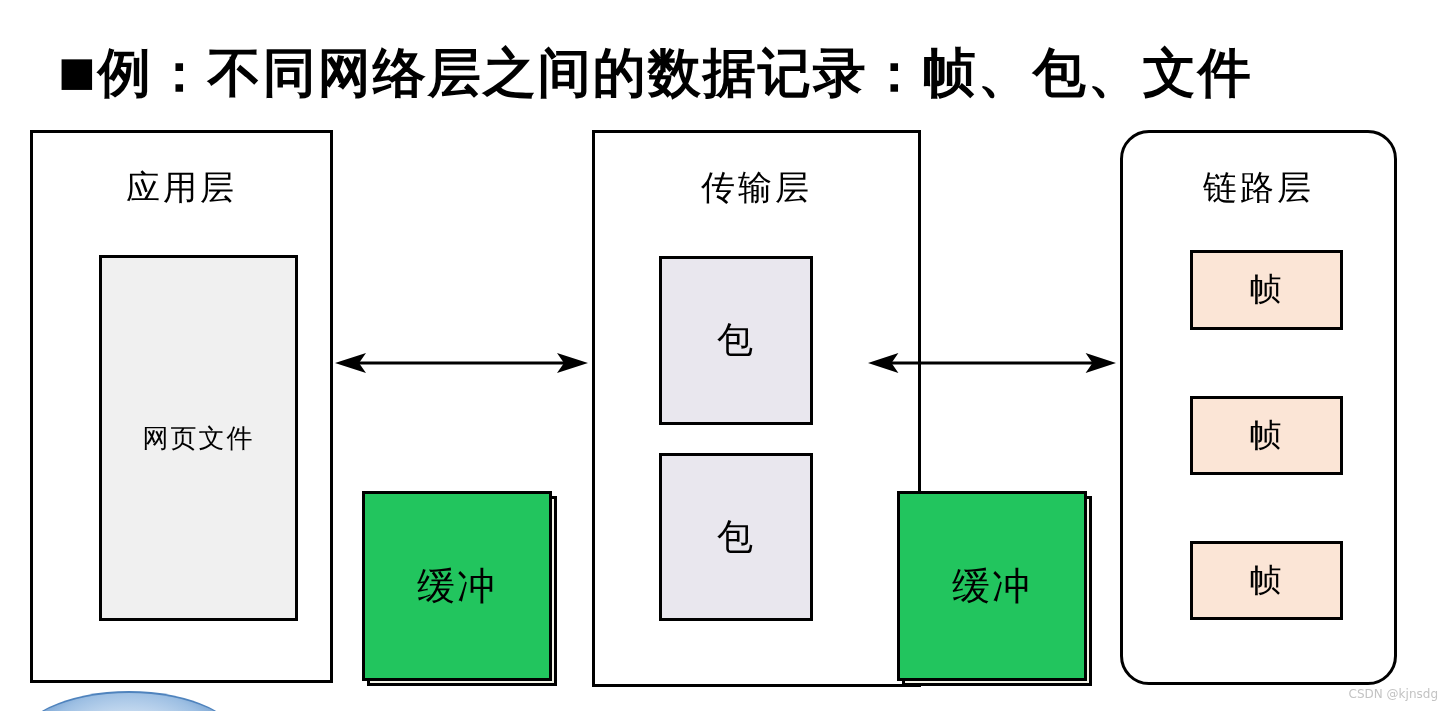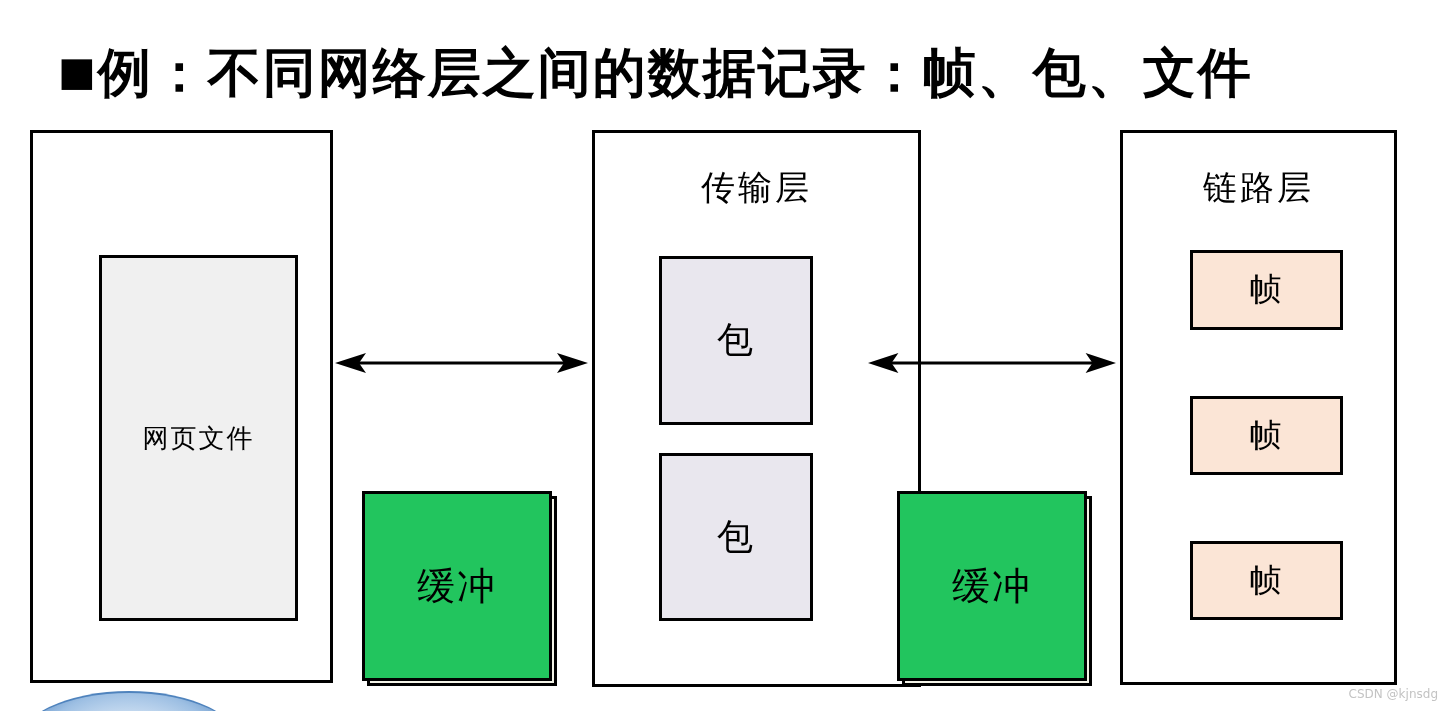--- a/index.html
+++ b/index.html
@@ -14,21 +14,21 @@
 
   .layer-box {
     position: absolute; border: 3px solid #000; background: #fff;
   }
   .layer-box .layer-title {
     position: absolute; top: 32px; left: 0; right: 0;
     text-align: center; font-size: 34px; letter-spacing: 3px;
   }
   #layer-app   { left: 30px;   top: 130px; width: 303px; height: 553px; }
   #layer-trans { left: 592px;  top: 130px; width: 329px; height: 557px; }
-  #layer-link  { left: 1120px; top: 130px; width: 277px; height: 555px; }
+  #layer-link  { left: 1120px; top: 130px; width: 277px; height: 555px; border-radius: 29px; }
 
   .inner-box {
     position: absolute; border: 3px solid #000;
     display: flex; align-items: center; justify-content: center;
     font-size: 26px; letter-spacing: 2px;
   }
   #file-box    { left: 66px; top: 122px; width: 199px; height: 366px; background: #f0f0f0; }
   #packet-box-1{ left: 64px; top: 123px; width: 154px; height: 169px; background: #e9e7ee; font-size: 36px; }
   #packet-box-2{ left: 64px; top: 320px; width: 154px; height: 168px; background: #e9e7ee; font-size: 36px; }
   .frame-box   { left: 67px; width: 153px; height: 80px; background: #fbe5d6; font-size: 32px; }
@@ -67,20 +67,21 @@
     font-family: "DejaVu Sans", "Liberation Sans", sans-serif;
     font-size: 12px; color: #c3c3c3; text-align: right; white-space: nowrap;
   }
 </style>
 </head>
 <body>
 
 <div class="title"><span class="bullet">■</span><span>例：不同网络层之间的数据记录：帧、包、文件</span></div>
 
 <div class="layer-box" id="layer-app">
+  <div class="layer-title">应用层</div>
   <div class="inner-box" id="file-box">
     <span>网页文件</span>
   </div>
 </div>
 
 <div class="arrow" id="arrow-1">
   <svg viewBox="0 0 253 24" preserveAspectRatio="none">
     <line x1="20" y1="12" x2="233" y2="12" stroke="#000" stroke-width="3"></line>
     <polygon points="0,12 31,2 24,12 31,22" fill="#000"></polygon>
     <polygon points="253,12 222,2 229,12 222,22" fill="#000"></polygon>

